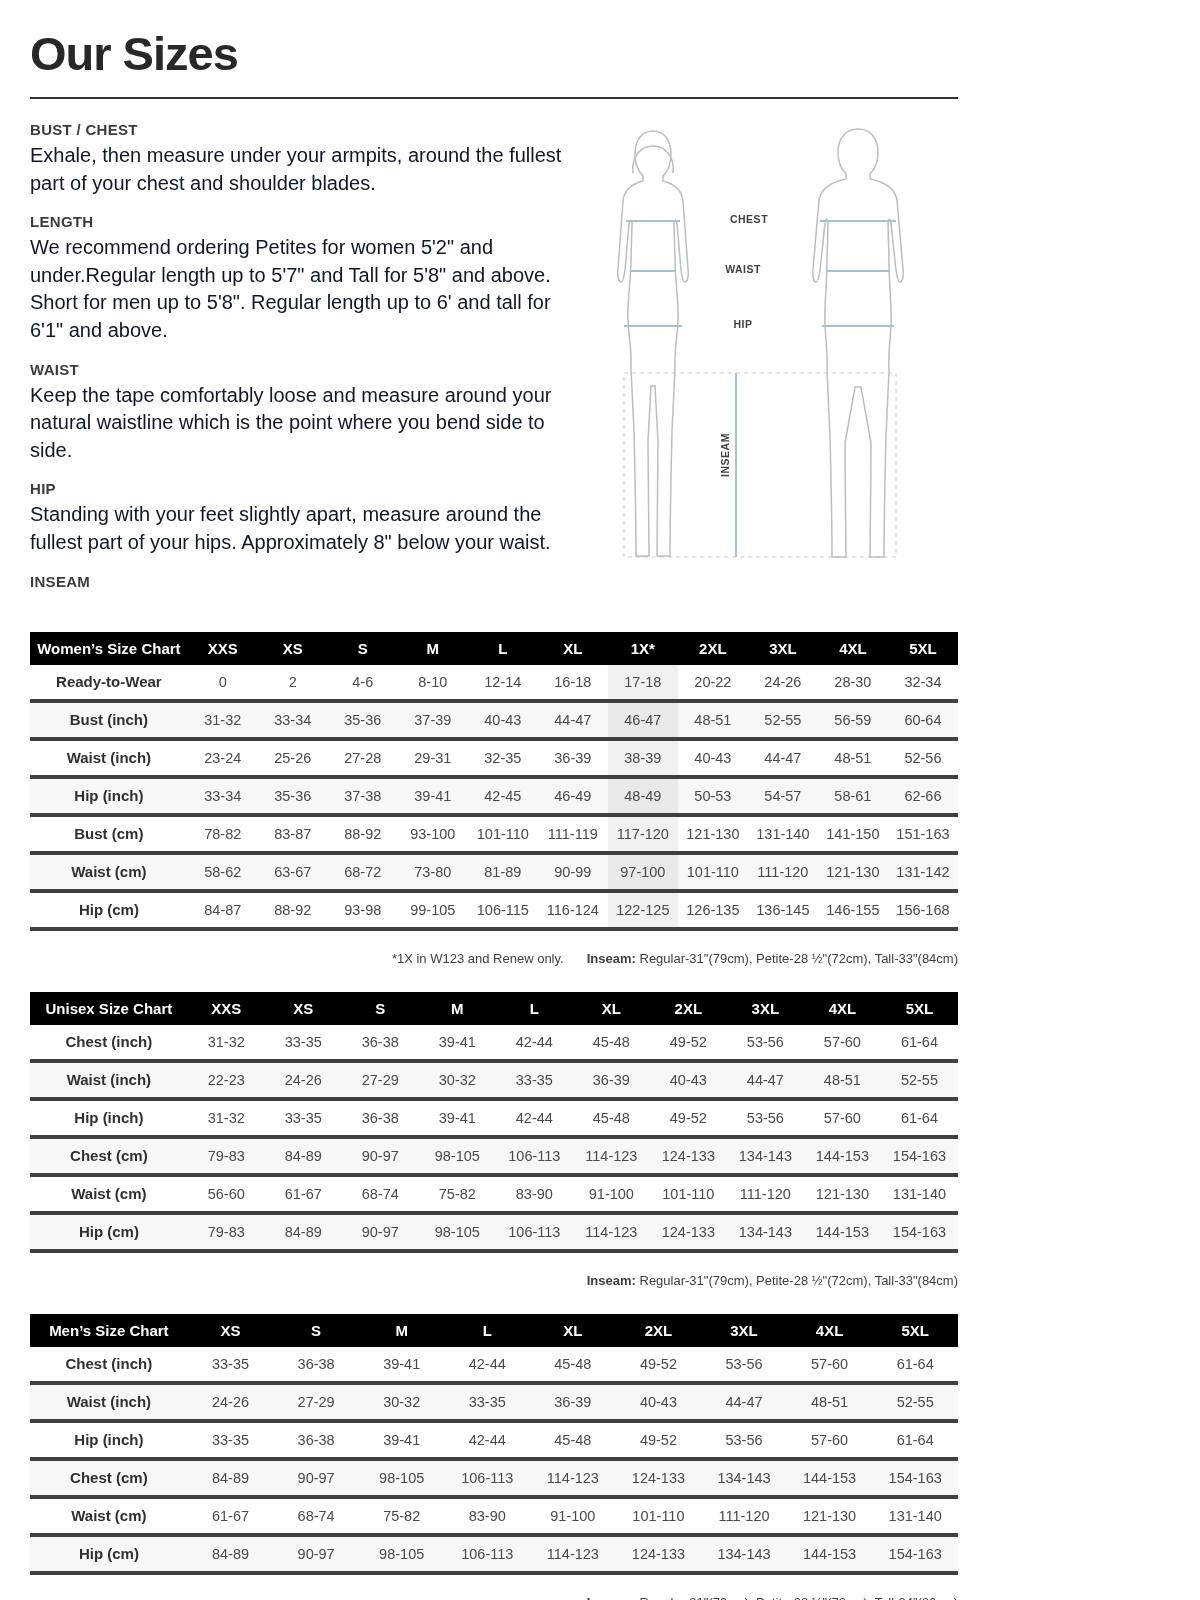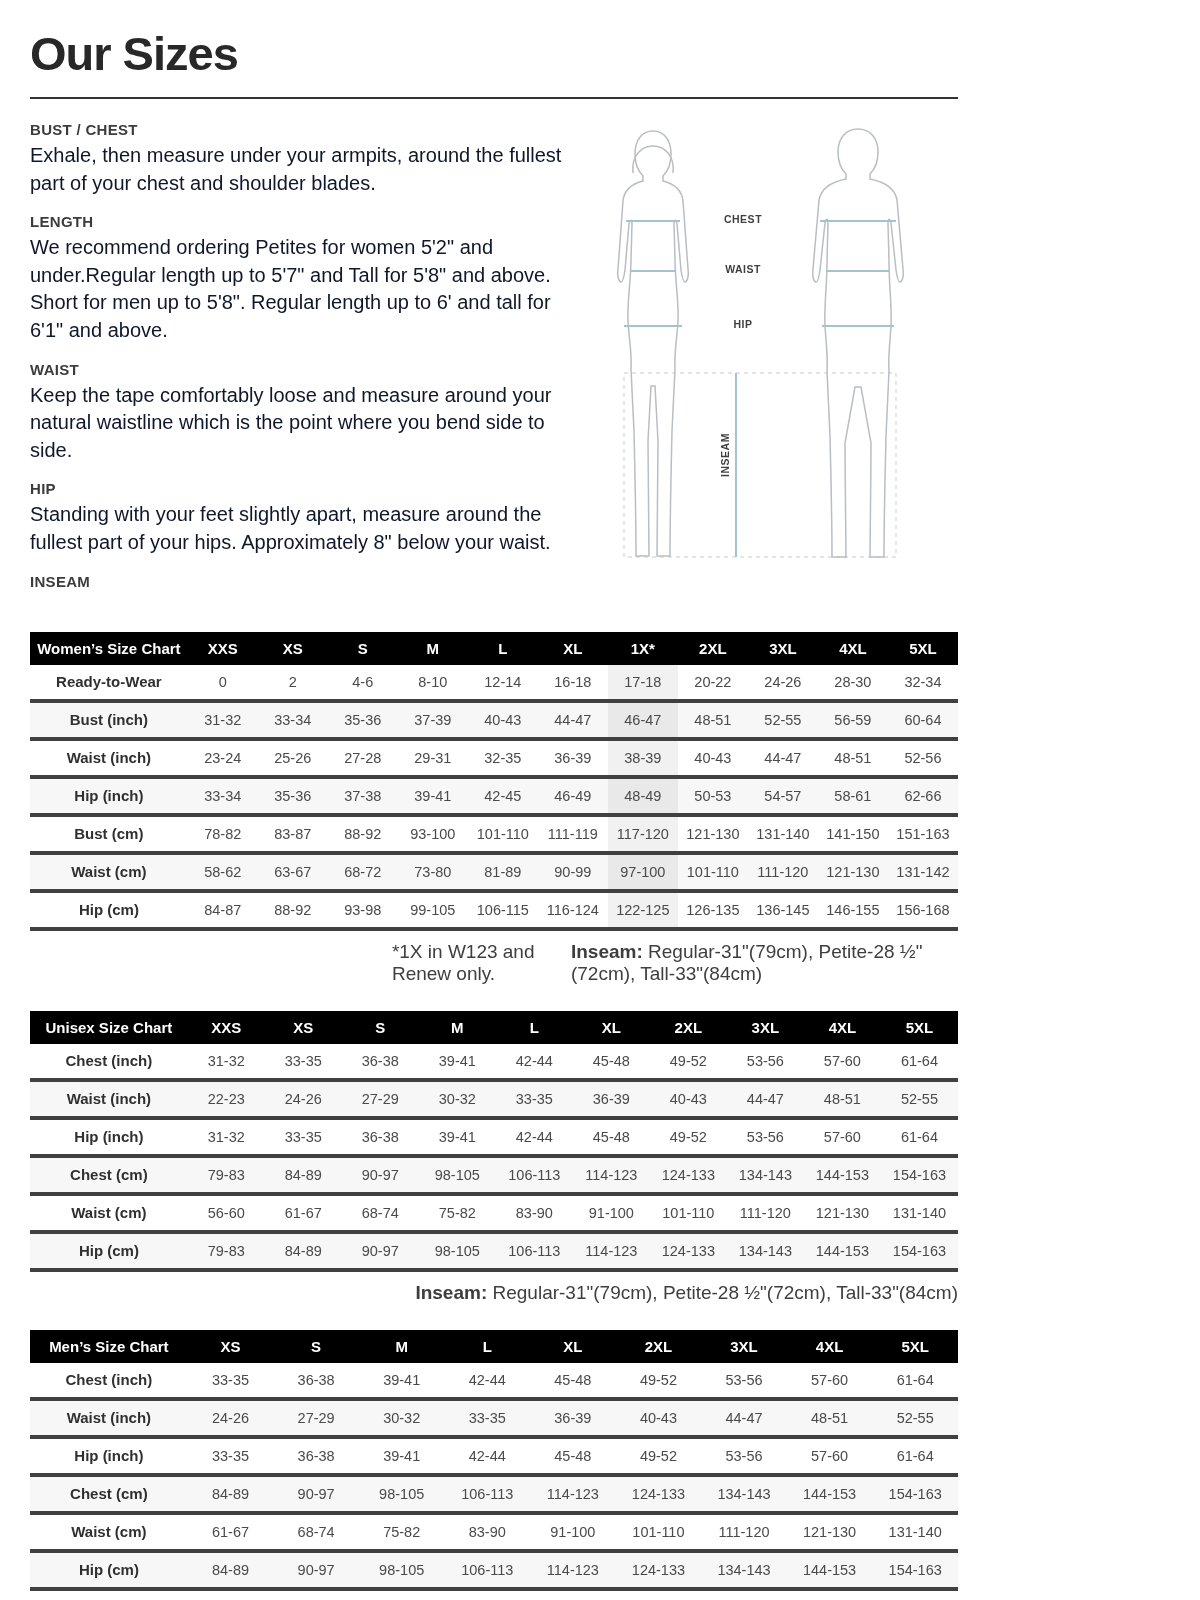--- a/index.html
+++ b/index.html
@@ -12,35 +12,35 @@
   .top { display:flex; margin-bottom:10px; }
   .text-col { flex:1; padding-right:14px; }
   .howto-heading { font-weight:bold; font-size:16px; color:#3c3c3c; letter-spacing:.3px; margin-bottom:12px; }
   .m-section { margin-bottom:16px; }
   .m-title { font-weight:bold; font-size:15px; color:#3c3c3c; letter-spacing:.3px; }
   .m-text { font-size:20px; line-height:1.38; color:#0f172a; margin:4px 0 0 0; max-width:730px; }
 
   .figure-col { width:380px; position:relative; flex:none; }
   .figure-col svg { display:block; }
   .diag-label { position:absolute; font-size:10.5px; font-weight:bold; color:#3f3f3f; letter-spacing:.5px; width:70px; text-align:center; }
-  .lbl-chest { left:130px; top:92px; }
+  .lbl-chest { left:136px; top:92px; }
   .lbl-waist { left:130px; top:142px; }
   .lbl-hip   { left:130px; top:197px; }
   .lbl-inseam { left:112px; top:328px; width:70px; transform:rotate(-90deg); transform-origin:center; }
 
   .size-section { margin-top:26px; }
   table.chart { width:100%; border-collapse:collapse; table-layout:fixed; }
   .chart thead th { background:#000000; color:#fff; font-weight:bold; font-size:15px; padding:8px 2px; text-align:center; }
   .chart tbody th { font-weight:bold; font-size:15px; color:#303030; text-align:center; padding:8.5px 2px; }
   .chart tbody td { text-align:center; font-size:14.5px; color:#4a4a4a; padding:8.5px 2px; }
   .chart tbody tr { border-bottom:4px solid #404040; }
   .chart tbody tr:nth-child(even) { background:#f7f7f7; }
   .chart td.hl { background:rgba(0,0,0,0.055); }
 
-  .footnotes { display:flex; justify-content:flex-end; margin-top:10px; font-size:19px; color:#3e3e3e; }
+  .footnotes { display:flex; justify-content:flex-end; margin-top:20px; font-size:13px; color:#3e3e3e;text-align:center; }
   .footnotes .fn-left { margin-right:auto; margin-left:39%; }
   .footnotes b { font-weight:bold; }
 </style>
 </head>
 <body>
 
 <div class="page">
 
   <h1>Our Sizes</h1>
   <div class="rule"></div>

